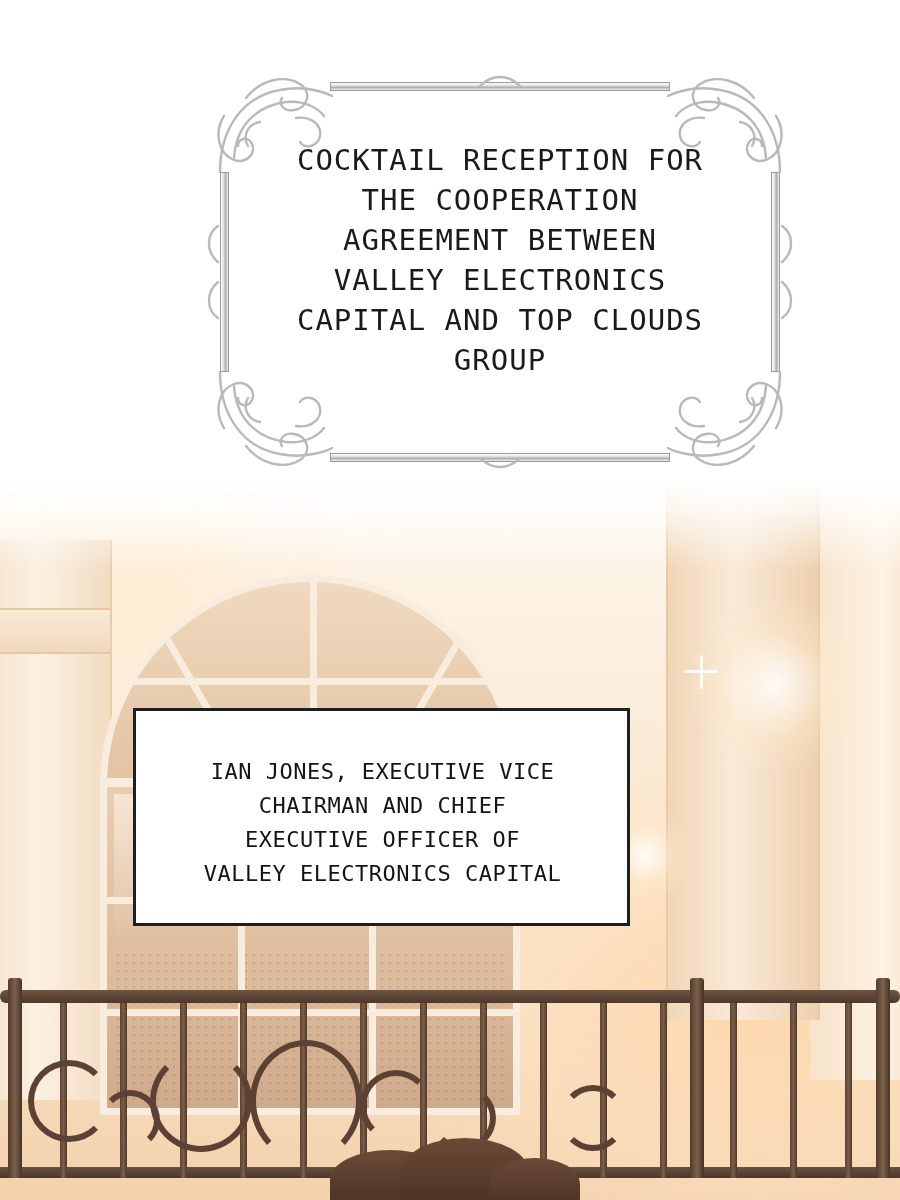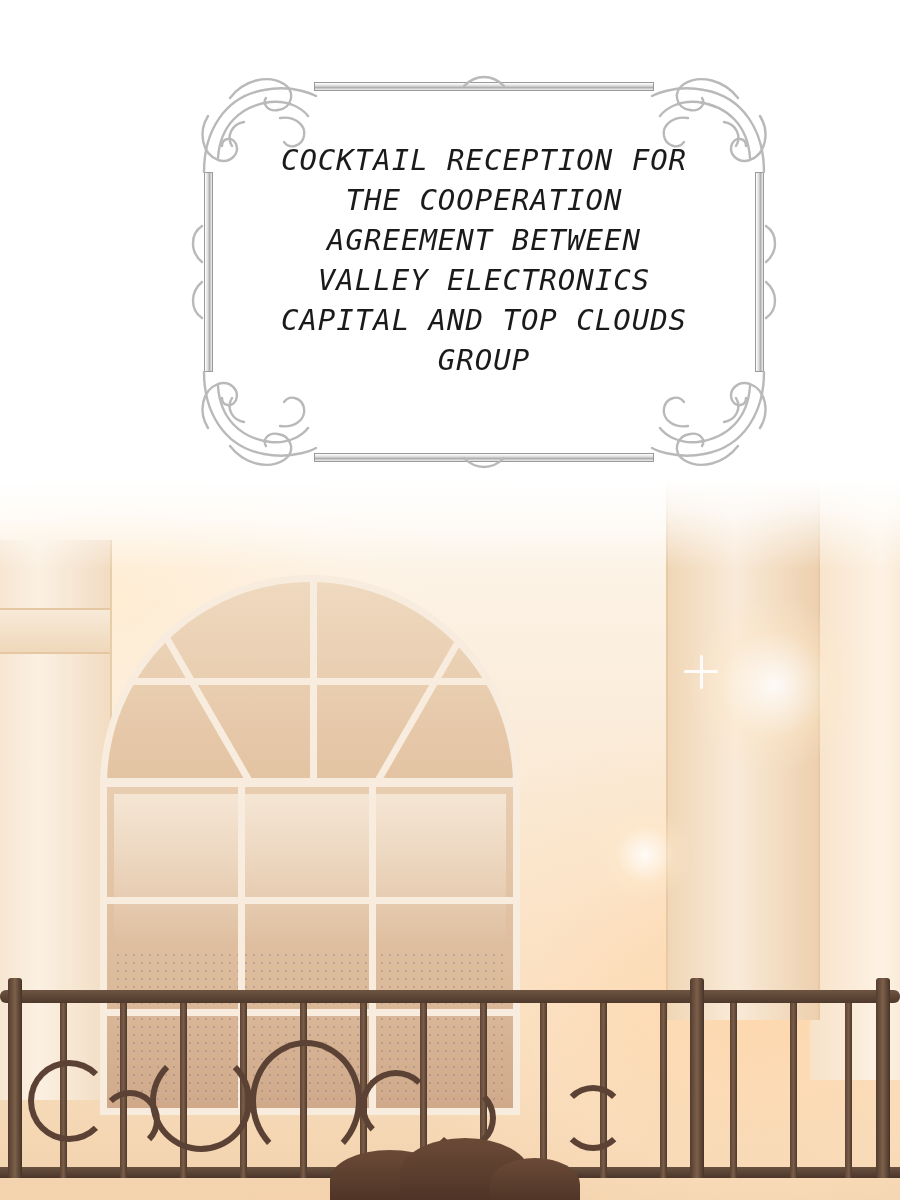--- a/index.html
+++ b/index.html
@@ -200,25 +200,24 @@
   }
   .hair-lobe {
     position: absolute;
     background: linear-gradient(180deg, #6b4a37 0%, #4a3124 100%);
     border-radius: 50% 50% 0 0;
   }
 
   
   .title-frame {
     position: absolute;
-    left: 184px;
+    left: 200px;
     top: 62px;
     width: 600px;
     height: 420px;
-    font-style: italic;
   }
   .frame-inner {
     position: absolute;
     left: 22px; top: 22px;
     width: 556px; height: 376px;
     background: #ffffff;
     box-sizing: border-box;
   }
   .frame-bar {
     position: absolute;
@@ -394,14 +393,20 @@
     </svg>
 
     <div class="title-text">COCKTAIL RECEPTION FOR
 THE COOPERATION
 AGREEMENT BETWEEN
 VALLEY ELECTRONICS
 CAPITAL AND TOP CLOUDS
 GROUP</div>
   </div>
 
+  <div class="caption-box">
+    <div class="caption-text">IAN JONES, EXECUTIVE VICE
+CHAIRMAN AND CHIEF
+EXECUTIVE OFFICER OF
+VALLEY ELECTRONICS CAPITAL</div>
+  </div>
 
 </div>
 
 </body></html>

